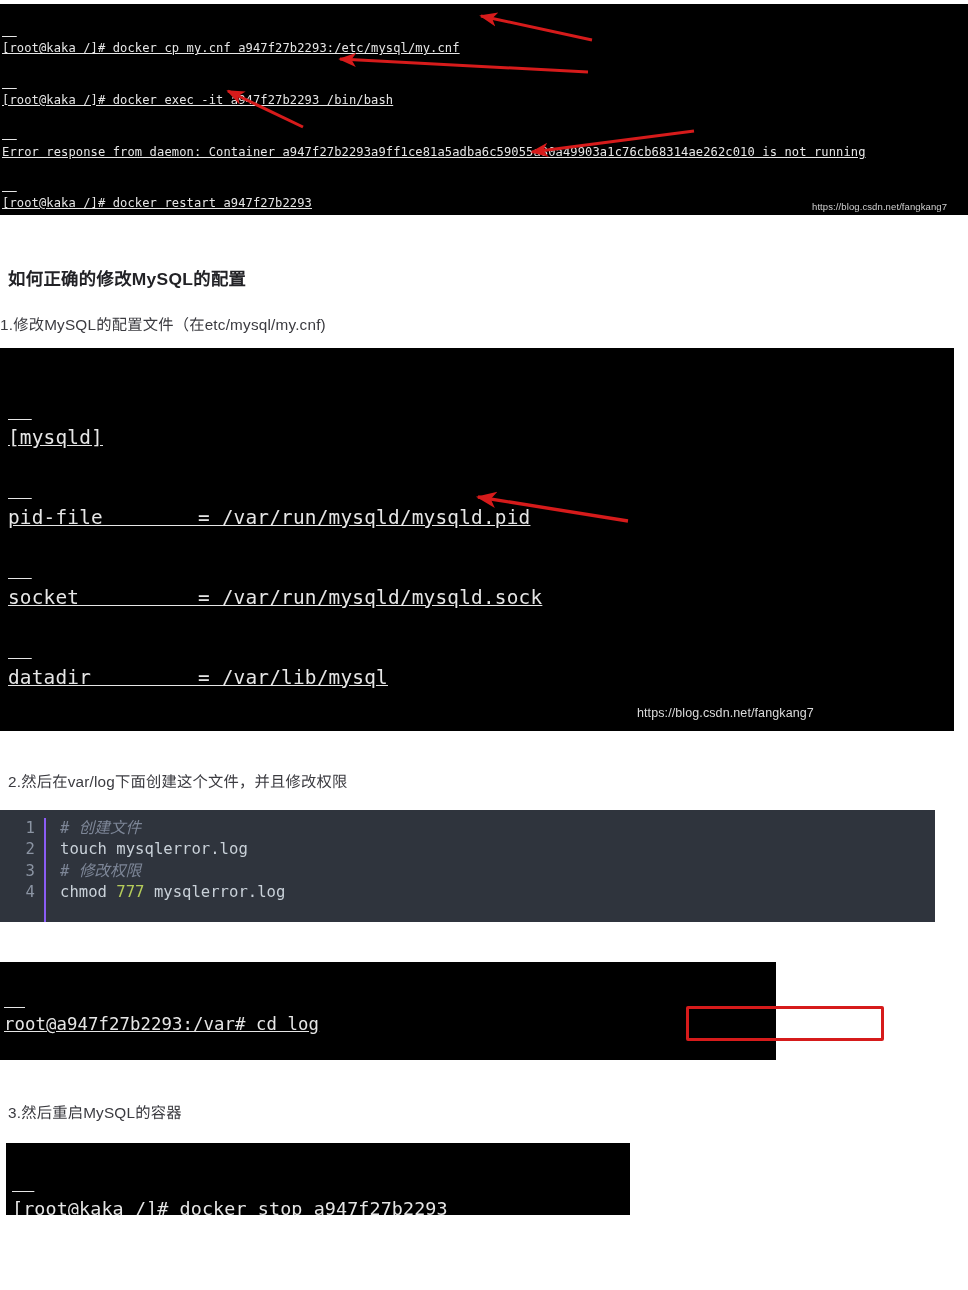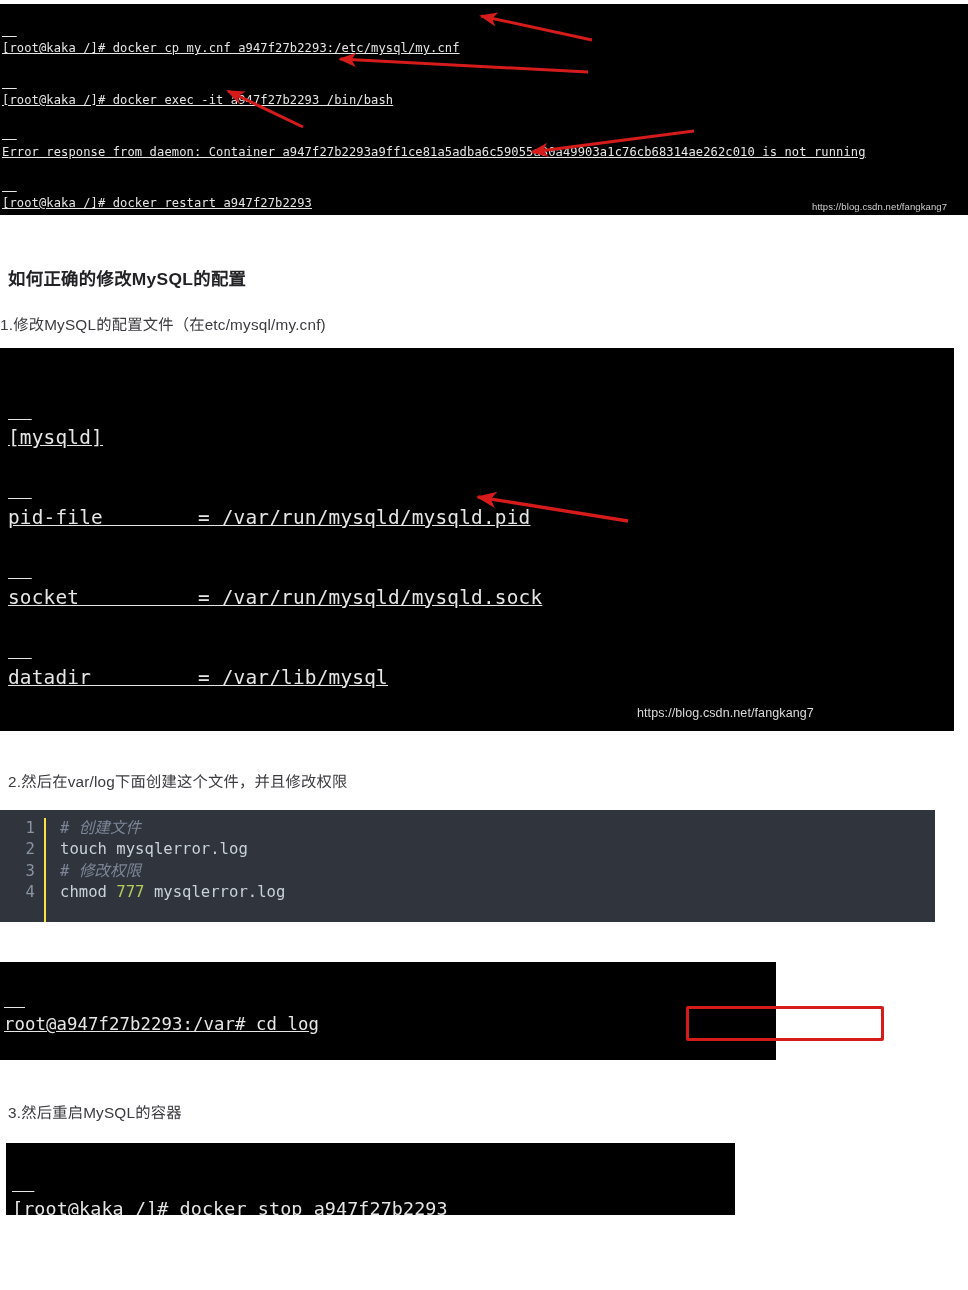--- a/index.html
+++ b/index.html
@@ -64,21 +64,21 @@
     font-family: "DejaVu Sans Mono", "Liberation Mono", monospace;
     font-size: 15.6px;
     line-height: 21.4px;
     padding-top: 8px;
   }
   #create-file-code .gutter {
     width: 46px;
     text-align: right;
     padding-right: 9px;
     color: #8b94a3;
-    border-right: 2px solid #fde047;
+    border-right: 2px solid #8b5cf6;
     box-sizing: border-box;
     white-space: pre;
   }
   #create-file-code .codebody {
     padding-left: 14px;
     white-space: pre;
     color: #c9d1d9;
   }
   #create-file-code .cmt {
     color: #7d8697;
@@ -102,21 +102,21 @@
     width: 198px; height: 35px;
     border: 3px solid #d61b1b;
     box-sizing: border-box;
     border-radius: 2px;
   }
 
   
   #restart-terminal {
     position: absolute;
     left: 6px; top: 1143px;
-    width: 729px; height: 72px;
+    width: 624px; height: 72px;
     font-size: 18.4px;
     line-height: 25.2px;
     padding: 3px 0 0 6px;
     letter-spacing: 0.1px;
   }
 
   
   .h3 {
     position: absolute;
     font-size: 17.4px;

